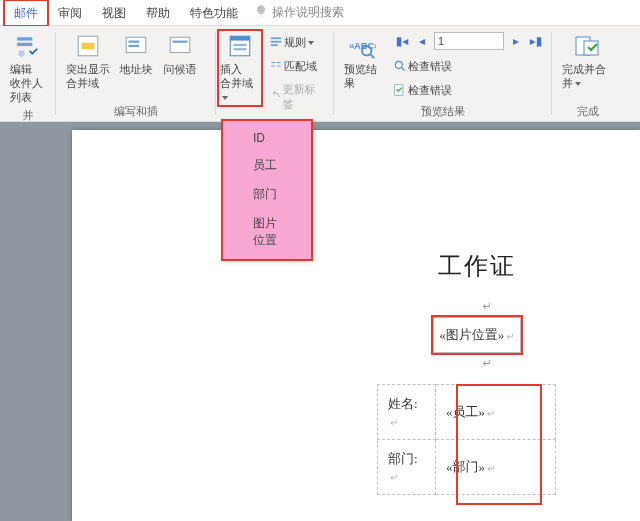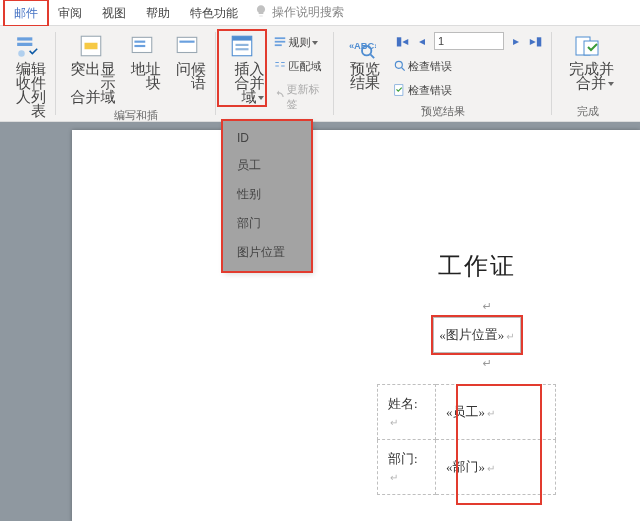--- a/index.html
+++ b/index.html
@@ -82,22 +82,22 @@
     padding: 2px 4px;
     min-width: 44px;
     cursor: pointer;
   }
   .bigbtn .ic {
     width: 28px; height: 28px;
     display:flex;align-items:center;justify-content:center;
     margin-bottom: 2px;
   }
   .bigbtn .lbl {
-    font-size: 15px;
-    text-align: right;
+    font-size: 11px;
+    text-align: left;
     line-height: 14px;
     white-space: pre-line;
     color: #444;
   }
   .smallrow { display:flex; flex-direction:column; gap:4px; padding:2px 4px; }
   .smallbtn {
     display:flex; align-items:center; 
     font-size:11px; color:#444; cursor:pointer;
     padding:2px 2px;
   }
@@ -123,24 +123,24 @@
     width:70px; height:18px; border:1px solid #bcbcbc; background:#fff;
     font-size:11px; padding:1px 3px; color:#444;
   }
 
   
   .dropdown {
     position: absolute;
     left: 222px;
     top: 120px;
     width: 90px;
-    background: #a3a3a3;
+    background: #f9a8d4;
     border: 1px solid #c8c8c8;
     box-shadow: 2px 2px 6px rgba(0,0,0,.15);
-    padding: 4px 0;
+    padding: 4px 16px;
     z-index: 20;
   }
   .dropdown .mi {
     padding: 6px 14px;
     font-size: 12px;
     color: #444;
     cursor: pointer;
   }
 
   
@@ -426,16 +426,15 @@
         <div class="hl-col" style="left:109px;top:0;width:86px;height:121px"></div>
       </div>
 
     </div>
   </div>
 </div>
 
 <div class="dropdown hl-red">
   <div class="mi">ID</div>
   <div class="mi">员工</div>
-  <div class="mi">性别</div>
   <div class="mi">部门</div>
   <div class="mi">图片位置</div>
 </div>
 
 </body></html>

